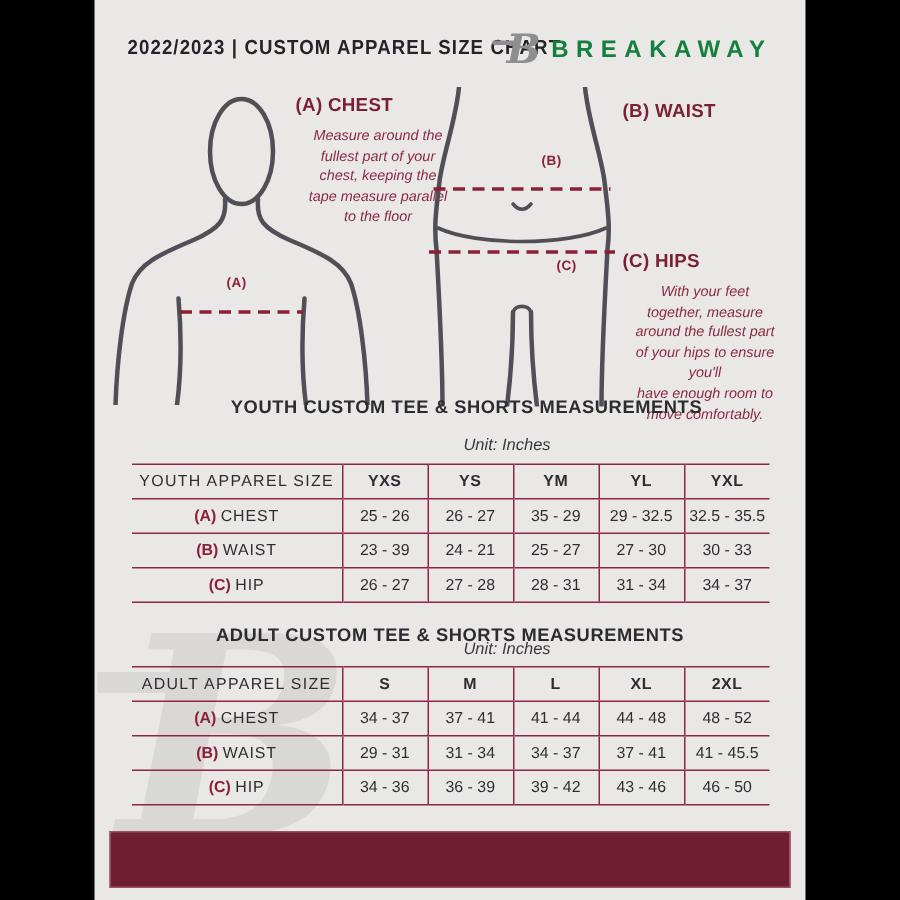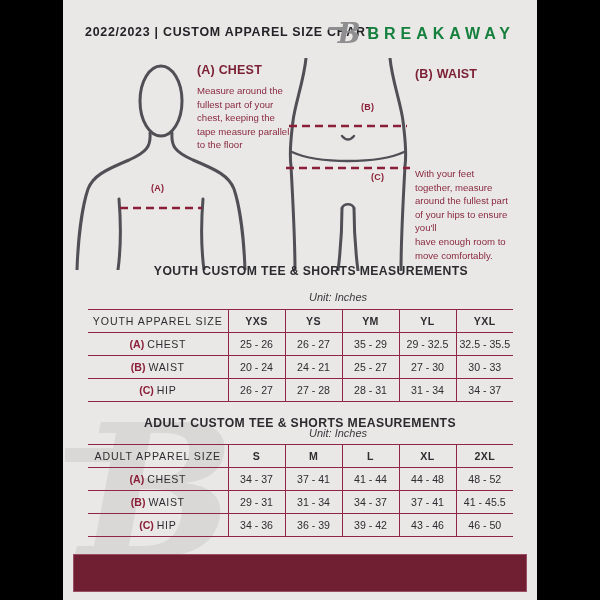--- a/index.html
+++ b/index.html
@@ -31,21 +31,21 @@
   
   .diagrams{position:absolute;top:55px;left:0;width:474px;height:216px;}
   .figure{position:absolute;}
   .figure svg{display:block;}
   .measure-label{
     position:absolute;font-weight:700;font-size:9px;color:#8b1f38;letter-spacing:.3px;
   }
   .instr{position:absolute;width:110px;}
   .instr-heading{font-weight:800;font-size:12.5px;color:#7b1f33;letter-spacing:.2px;margin-bottom:7px;}
   .instr-body{
-    font-size:9.6px;line-height:1.42;color:#8a2a41;white-space:pre-line;
+    font-style:italic;font-size:9.6px;line-height:1.42;color:#8a2a41;white-space:pre-line;text-align:center;
   }
   
   .section-title{
     position:absolute;left:0;width:474px;text-align:center;
     font-weight:700;font-size:12.2px;color:#2b2b30;letter-spacing:.4px;
   }
   .section-unit{
     position:absolute;left:0;width:550px;text-align:center;
     font-style:italic;font-size:11px;color:#39393e;font-weight:400;
   }
@@ -140,20 +140,21 @@
       </svg>
       <span class="measure-label" style="left:78px;top:44px;">(B)</span>
       <span class="measure-label" style="left:88px;top:114px;">(C)</span>
     </div>
 
     <div class="instr" style="left:352px;top:12px;">
       <div class="instr-heading">(B) WAIST</div>
     </div>
 
     <div class="instr" style="left:352px;top:112px;">
+      <div class="instr-heading">(C) HIPS</div>
       <div class="instr-body">With your feet
 together, measure
 around the fullest part
 of your hips to ensure
 you'll
 have enough room to
 move comfortably.</div>
     </div>
   </div>
 
@@ -189,21 +190,21 @@
       <td>26 - 27</td>
       <td>35 - 29</td>
       <td>29 - 32.5</td>
       <td>32.5 - 35.5</td>
     </tr>
     <tr>
       <td class="row-label">
         <span class="row-prefix">(B)</span>
         <span class="row-name">WAIST</span>
       </td>
-      <td>20 - 24</td>
+      <td>23 - 39</td>
       <td>24 - 21</td>
       <td>25 - 27</td>
       <td>27 - 30</td>
       <td>30 - 33</td>
     </tr>
     <tr>
       <td class="row-label">
         <span class="row-prefix">(C)</span>
         <span class="row-name">HIP</span>
       </td>

